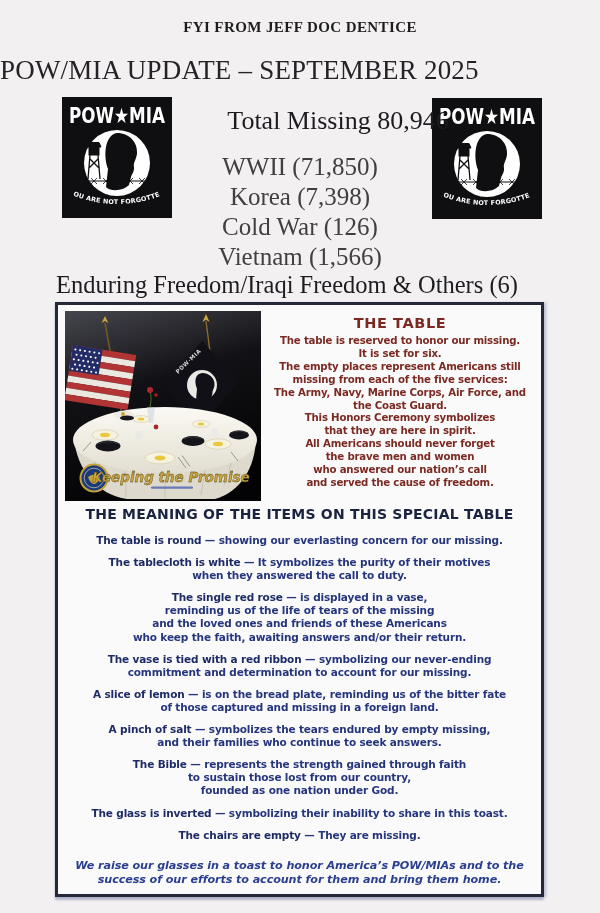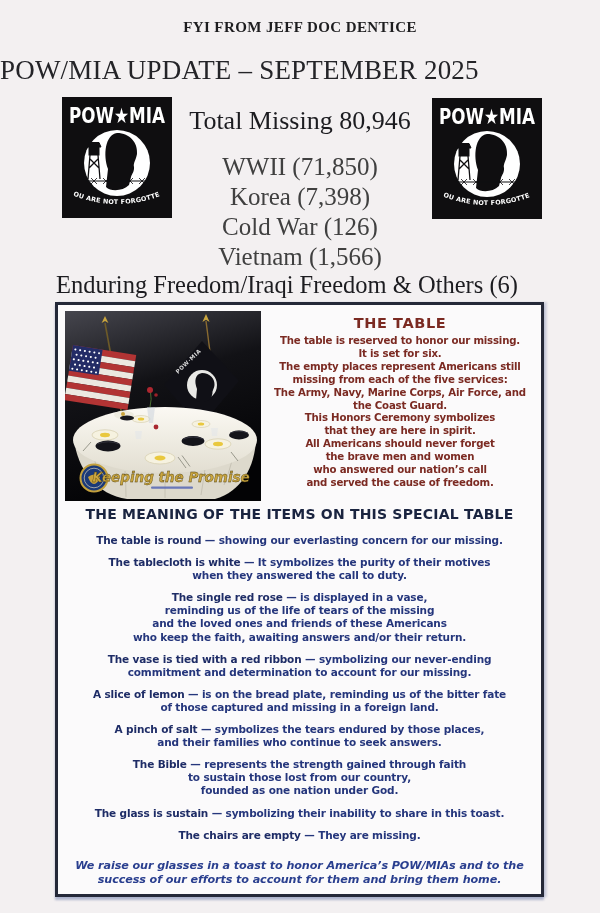--- a/index.html
+++ b/index.html
@@ -15,21 +15,21 @@
   }
   .title{
     position:absolute;top:55px;left:0;width:600px;text-align:left;
     font-size:27px;color:#242428;letter-spacing:.2px;white-space:nowrap;
   }
   .logo{position:absolute;width:110px;height:121px;}
   .logo-left{left:62px;top:97px;}
   .logo-right{left:432px;top:98px;}
   .total-missing{
     position:absolute;top:106px;left:172px;width:256px;text-align:center;
-    font-size:26px;color:#1c1c20;white-space:nowrap;
+    font-size:26px;color:#1c1c20;white-space:nowrap;padding-left:38px;
   }
   .stat-lines{
     position:absolute;top:152px;left:150px;width:300px;text-align:center;
     font-size:25px;line-height:30px;color:#404040;white-space:nowrap;
   }
   .stat-enduring{
     position:absolute;top:271px;left:0;width:574px;text-align:center;
     font-size:24.5px;color:#1c1c20;white-space:nowrap;
   }
   .bigbox{
@@ -235,24 +235,24 @@
     <p class="m-item"><b>The tablecloth is white</b><span class="rest"> — It symbolizes the purity of their motives
 when they answered the call to duty.</span></p>
     <p class="m-item"><b>The single red rose</b><span class="rest"> — is displayed in a vase,
 reminding us of the life of tears of the missing
 and the loved ones and friends of these Americans
 who keep the faith, awaiting answers and/or their return.</span></p>
     <p class="m-item"><b>The vase is tied with a red ribbon</b><span class="rest"> — symbolizing our never-ending
 commitment and determination to account for our missing.</span></p>
     <p class="m-item"><b>A slice of lemon</b><span class="rest"> — is on the bread plate, reminding us of the bitter fate
 of those captured and missing in a foreign land.</span></p>
-    <p class="m-item"><b>A pinch of salt</b><span class="rest"> — symbolizes the tears endured by those places,
+    <p class="m-item"><b>A pinch of salt</b><span class="rest"> — symbolizes the tears endured by empty missing,
 and their families who continue to seek answers.</span></p>
     <p class="m-item"><b>The Bible</b><span class="rest"> — represents the strength gained through faith
 to sustain those lost from our country,
 founded as one nation under God.</span></p>
-    <p class="m-item"><b>The glass is sustain</b><span class="rest"> — symbolizing their inability to share in this toast.</span></p>
+    <p class="m-item"><b>The glass is inverted</b><span class="rest"> — symbolizing their inability to share in this toast.</span></p>
     <p class="m-item"><b>The chairs are empty</b><span class="rest"> — They are missing.</span></p>
 
     <p class="closing">We raise our glasses in a toast to honor America’s POW/MIAs and to the
 success of our efforts to account for them and bring them home.</p>
   </div>
 </div>
 
 </body></html>

